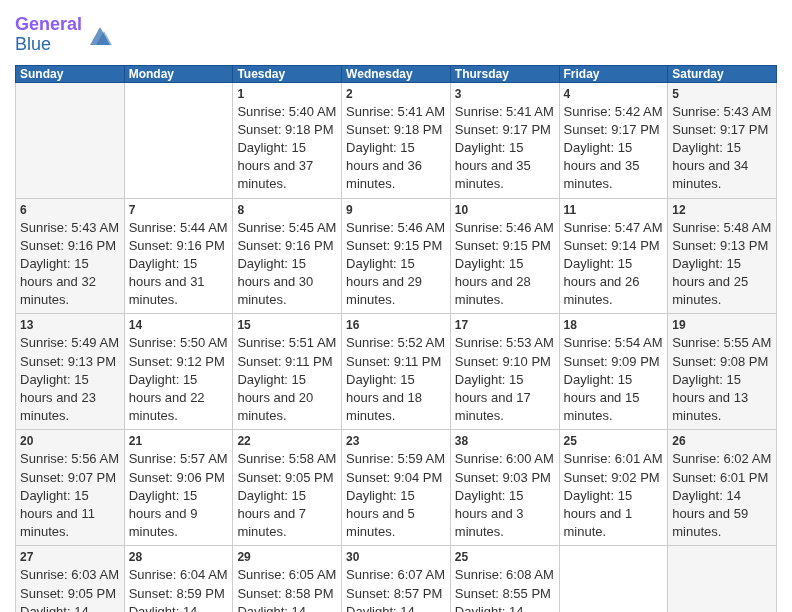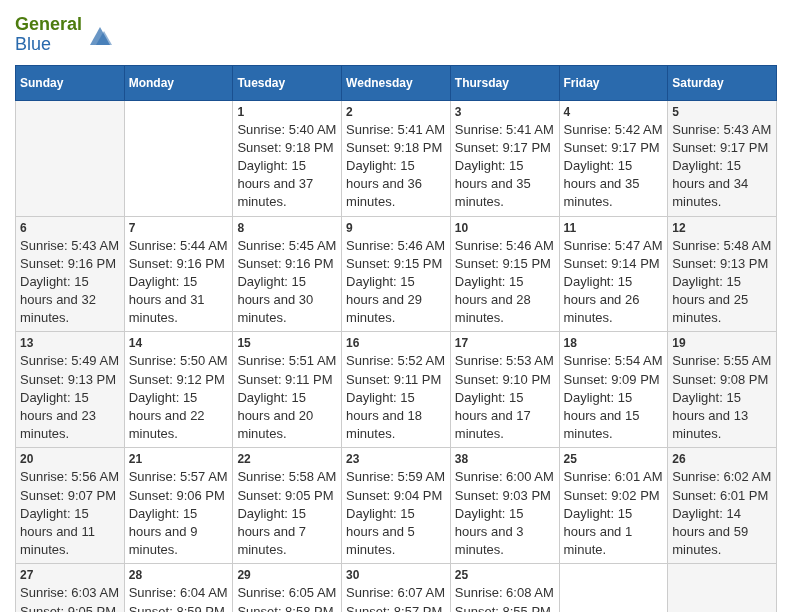--- a/index.html
+++ b/index.html
@@ -21,21 +21,21 @@
       align-items: center;
     }
     .logo-text {
       display: flex;
       flex-direction: column;
       line-height: 1.1;
     }
     .logo-general {
       font-size: 18px;
       font-weight: bold;
-      color: #4d7c0f;
+      color: #8b5cf6;
     }
     .logo-blue {
       font-size: 18px;
       font-weight: normal;
       color: #2a6aad;
     }
     .logo-icon {
       width: 28px;
       height: 28px;
       margin-left: 4px;
@@ -56,21 +56,21 @@
     table {
       width: 100%;
       border-collapse: collapse;
       table-layout: fixed;
     }
     thead tr th {
       background-color: #2a6aad;
       color: #fff;
       font-size: 12px;
       font-weight: bold;
-      padding: 10px 4px;
+      padding: 1px 4px;
       text-align: left;
       border: 1px solid #1a5090;
     }
     tbody tr td {
       border: 1px solid #ccc;
       vertical-align: top;
       padding: 4px 4px 4px 4px;
       font-size: 10px;
       color: #333;
       height: 80px;

